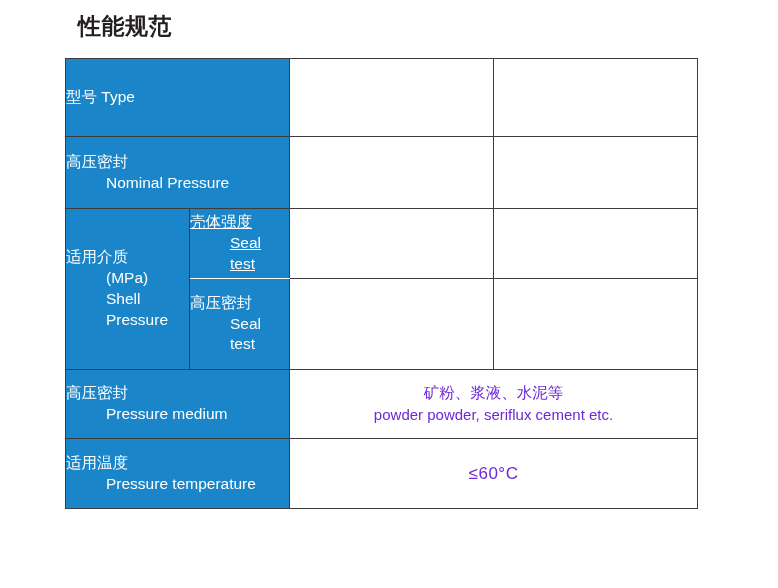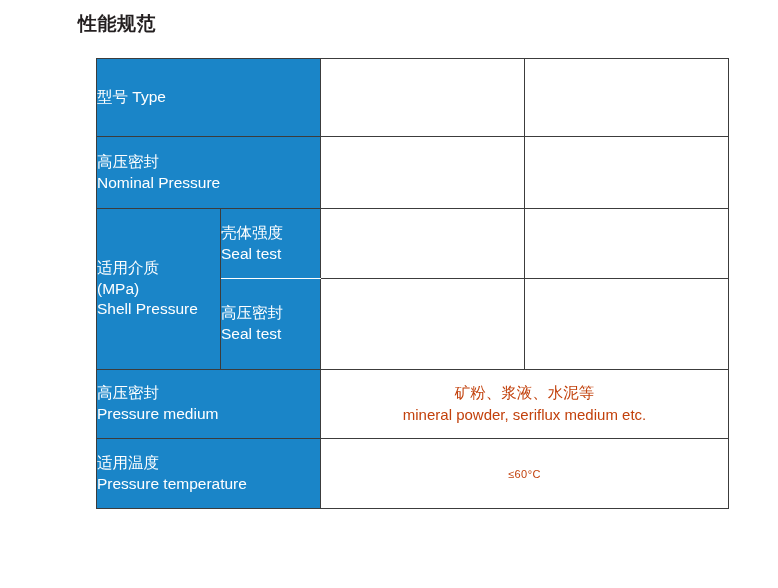--- a/index.html
+++ b/index.html
@@ -12,29 +12,29 @@
     background: #ffffff;
     font-family: "Liberation Sans", "DejaVu Sans", sans-serif;
     color: #231f20;
     overflow: hidden;
     position: relative;
   }
   #page-title {
     position: absolute;
     left: 78px;
     top: 13px;
-    font-size: 19px;
+    font-size: 23px;
     font-weight: bold;
     letter-spacing: 0.5px;
     color: #231f20;
     line-height: 1.2;
   }
   #spec-table {
     position: absolute;
-    left: 96px;
+    left: 65px;
     top: 58px;
     width: 632px;
     height: 430px;
     border-collapse: collapse;
     table-layout: fixed;
     padding-left: 7px;
   }
   #spec-table td {
     border: 1px solid #3c3c3c;
     padding: 0;
@@ -55,44 +55,45 @@
     background: #1a85c8;
     color: #ffffff;
     padding: 6px 8px 6px 12px;
     font-size: 15.5px;
     line-height: 1.35;
     vertical-align: middle;
     border-left: 1px solid #ffffff !important;
   }
   .sub-label-cell.top {
     border-bottom: 1px solid #ffffff !important;
+    text-decoration: underline;
   }
   .sub-label-cell.bottom {
     border-top: 1px solid #ffffff !important;
   }
   .value-cell {
     background: #ffffff;
     text-align: center;
     font-size: 15px;
     line-height: 1.5;
-    color: #c2410c;
+    color: #6d28d9;
     padding: 4px 6px;
   }
   .value-cell .cn {
     display: block;
     font-size: 15.5px;
   }
   .value-cell .en {
     display: block;
     font-size: 15px;
   }
   .line-cn { display: block; }
-  .line-en { display: block; }
+  .line-en { display: block; margin-left: 40px; }
   .temp-val {
-    font-size: 11px;
+    font-size: 17px;
     letter-spacing: 0.5px;
   }
   .empty-cell { background: #ffffff; }
 </style>
 </head>
 <body>
 
 <div id="page-title">性能规范</div>
 
 <table id="spec-table">
@@ -144,21 +145,21 @@
       <td class="value-cell empty-cell"></td>
     </tr>
 
     <tr style="height:69px">
       <td class="label-cell" colspan="2">
         <span class="line-cn">高压密封</span>
         <span class="line-en">Pressure medium</span>
       </td>
       <td class="value-cell" colspan="2">
         <span class="cn">矿粉、浆液、水泥等</span>
-        <span class="en">mineral powder, seriflux medium etc.</span>
+        <span class="en">powder powder, seriflux cement etc.</span>
       </td>
     </tr>
 
     <tr style="height:70px">
       <td class="label-cell" colspan="2">
         <span class="line-cn">适用温度</span>
         <span class="line-en">Pressure temperature</span>
       </td>
       <td class="value-cell" colspan="2">
         <span class="temp-val">≤60°C</span>

